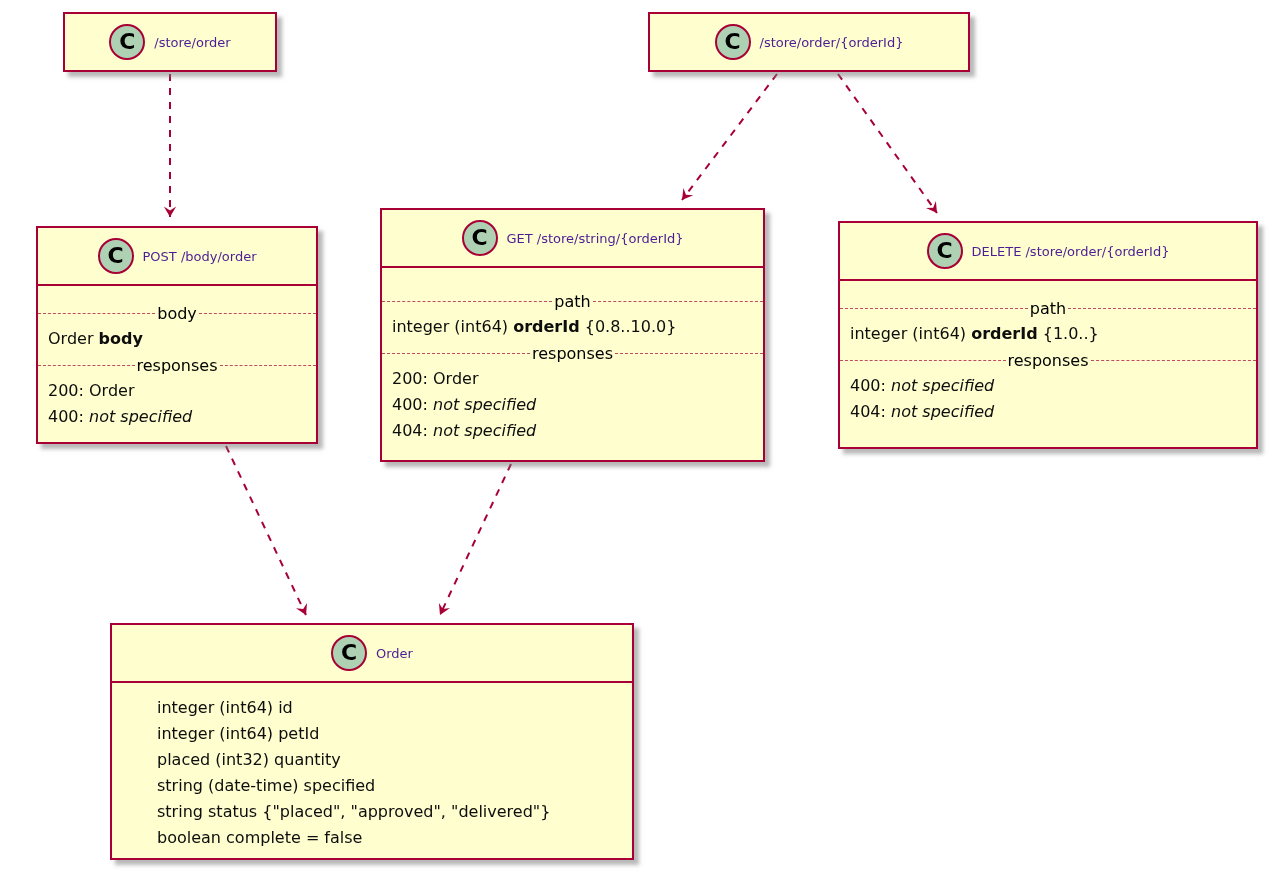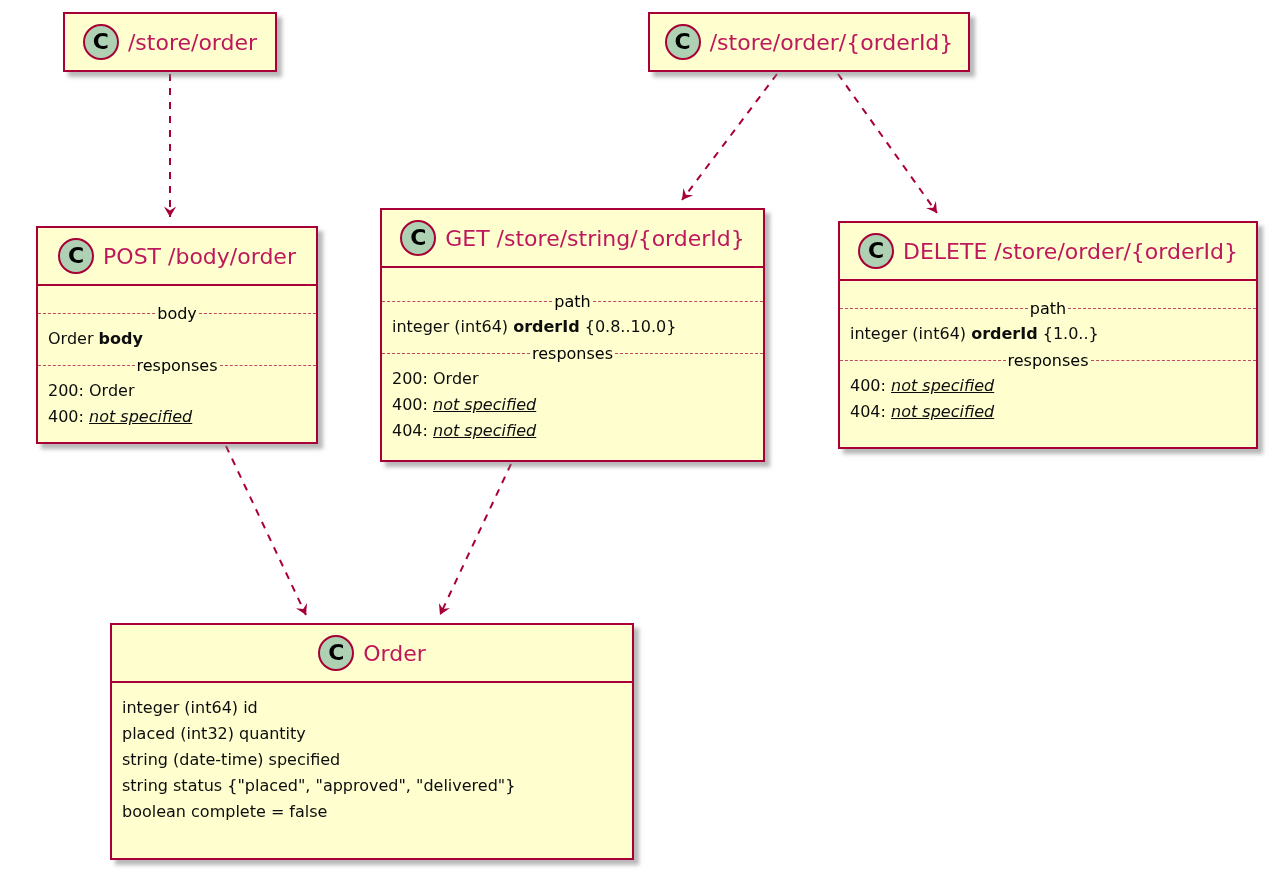--- a/index.html
+++ b/index.html
@@ -48,23 +48,23 @@
     box-sizing: border-box;
     display: flex;
     align-items: center;
     justify-content: center;
     font-weight: bold;
     font-size: 22px;
     line-height: 1;
     color: #000000;
   }
   .title {
-    font-size: 22px;
+    font-size: 13px;
     white-space: nowrap;
-    color: #be185d;
+    color: #4c1d95;
   }
   .body {
     border-top: 2px solid #a80036;
     padding: 14px 0 10px 0;
   }
   .divider {
     display: flex;
     align-items: center;
     height: 26px;
     font-size: 16px;
@@ -78,31 +78,31 @@
   .divider .divlabel { padding: 0 2px; white-space: nowrap; }
   .line {
     height: 26px;
     line-height: 26px;
     font-size: 16px;
     padding: 0 10px;
     white-space: nowrap;
     color: #0d0d0d;
   }
   .line b { font-weight: bold; }
-  .line i { font-style: italic; text-decoration: underline; }
+  .line i { font-style: italic; }
 
   
   #node-route-order    { left: 63px;  top: 12px;  width: 214px; height: 60px; }
   #node-route-order-id { left: 648px; top: 12px;  width: 322px; height: 60px; }
   #node-post           { left: 36px;  top: 226px; width: 282px; height: 218px; }
   #node-get            { left: 380px; top: 208px; width: 385px; height: 254px; }
   #node-delete         { left: 838px; top: 221px; width: 420px; height: 228px; }
   #node-order          { left: 110px; top: 623px; width: 524px; height: 237px; }
   #node-get .body  { padding-top: 20px; }
-  #node-order .body { padding-top: 12px; }
+  #node-order .body { padding-top: 12px; padding-left: 35px; }
 </style>
 </head>
 <body>
 
 <div class="canvas">
 
   <svg class="edges" width="1280" height="886" viewBox="0 0 1280 886">
     <defs>
       <marker id="arrowhead" viewBox="-13 -8 15 16" refX="0" refY="0" markerWidth="14" markerHeight="14" markerUnits="userSpaceOnUse" orient="auto">
         <path d="M0,0 L-12,-7 L-7.5,0 L-12,7 Z" fill="#a80036"></path>
@@ -186,20 +186,21 @@
     </div>
   </div>
 
   <div class="node" id="node-order">
     <div class="hdr">
       <span class="circ">C</span>
       <span class="title">Order</span>
     </div>
     <div class="body">
       <div class="line"><span>integer (int64) id</span></div>
+      <div class="line"><span>integer (int64) petId</span></div>
       <div class="line"><span>placed (int32) quantity</span></div>
       <div class="line"><span>string (date-time) specified</span></div>
       <div class="line"><span>string status {"placed", "approved", "delivered"}</span></div>
       <div class="line"><span>boolean complete = false</span></div>
     </div>
   </div>
 
 </div>
 
 </body></html>

